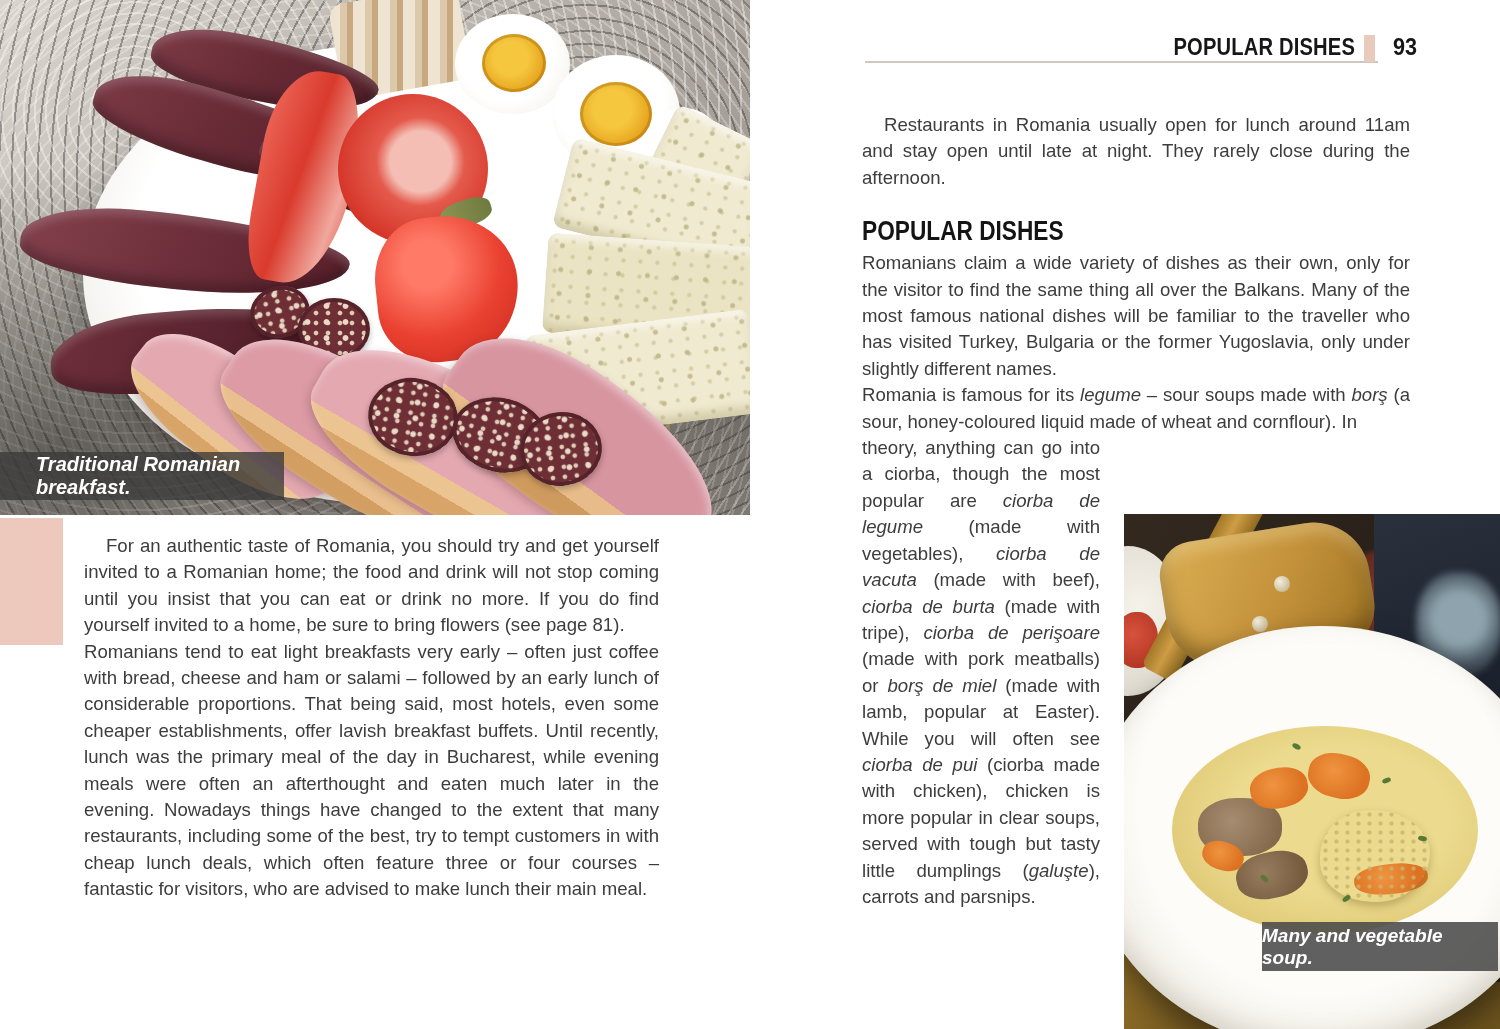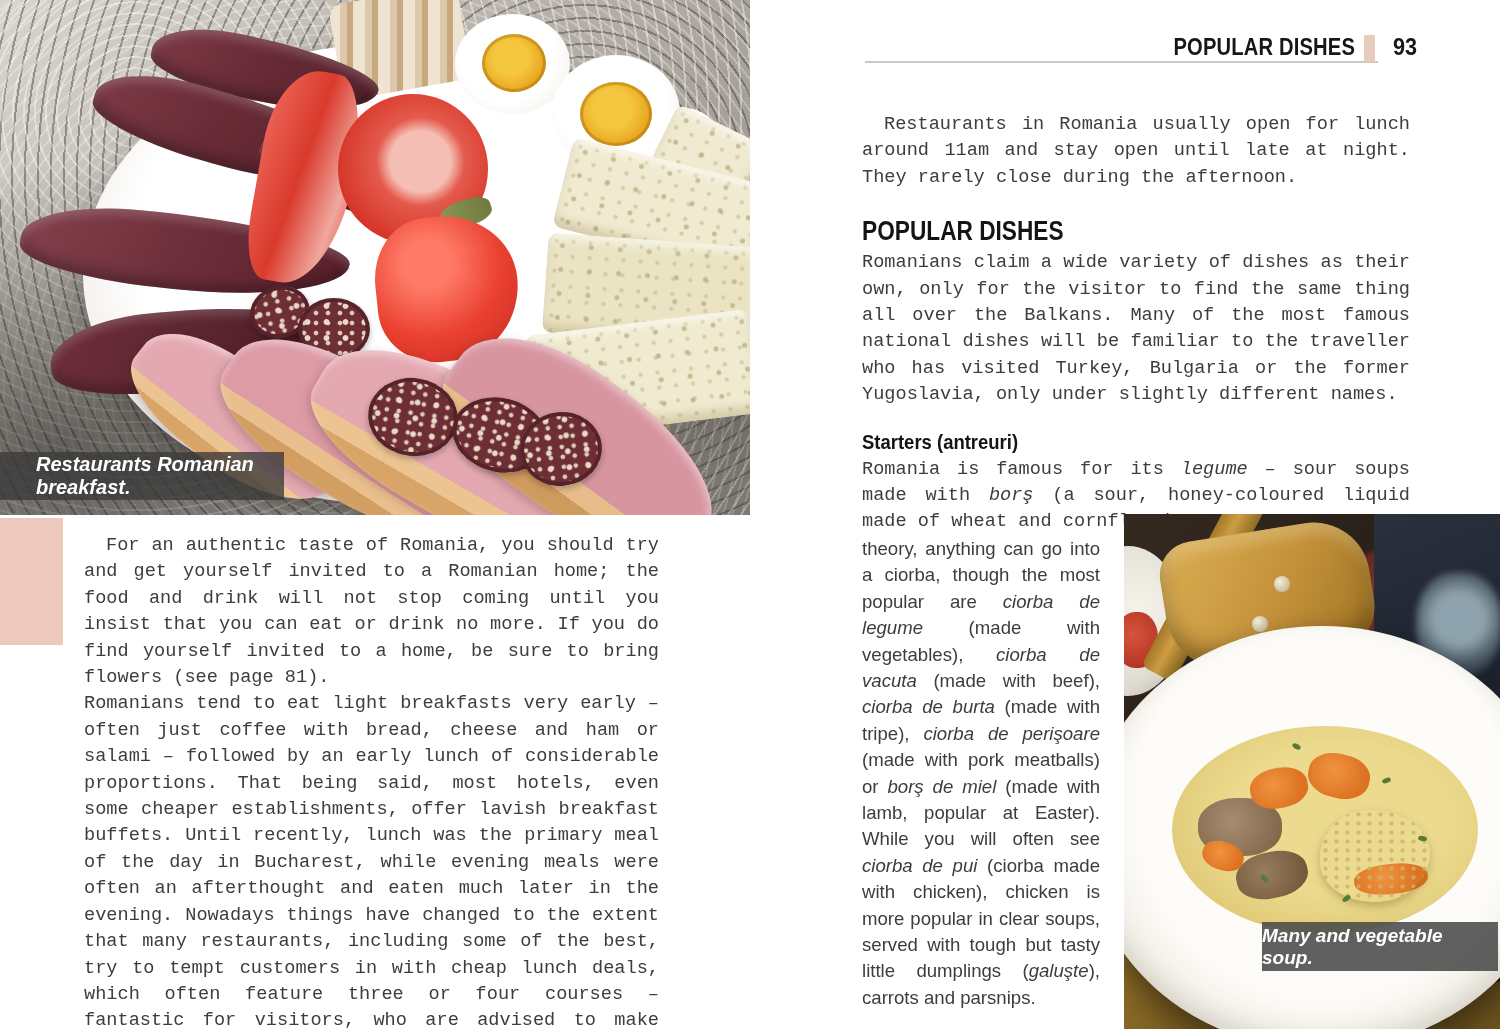--- a/index.html
+++ b/index.html
@@ -15,21 +15,21 @@
   .rh-rule{position:absolute;left:865px;top:61px;width:513px;height:2px;background:#cfc8c1;}
   .rh-title{position:absolute;left:865px;top:33px;width:490px;text-align:right;
     font-weight:700;font-size:24px;color:#171717;letter-spacing:.2px;
     transform:scaleX(.84);transform-origin:100% 50%;white-space:nowrap;}
   .rh-bar{position:absolute;left:1364px;top:35px;width:11px;height:27px;background:var(--accent_bar);}
   .rh-page{position:absolute;left:1393px;top:33px;font-weight:700;font-size:24px;color:#171717;
     transform:scaleX(.9);transform-origin:0 50%;}
 
   
   .col{position:absolute;font-size:18.6px;line-height:26.4px;color:#3d3d3d;}
-  .col p{text-align:justify;font-family:Liberation Mono, monospace;}
+  .col p{text-align:justify;}
   .col-left{left:84px;top:533px;width:575px;}
   .col-right{left:862px;top:112px;width:548px;}
   .indent{text-indent:22px;}
   h2.sec{font-size:27px;line-height:30px;color:#141414;font-weight:700;margin:0;
     letter-spacing:0;}
   h2.sec span{display:inline-block;transform:scaleX(.84);transform-origin:0 50%;white-space:nowrap;}
   h3.sub{font-size:21px;line-height:24px;color:#141414;font-weight:700;}
   h3.sub span{display:inline-block;transform:scaleX(.88);transform-origin:0 50%;white-space:nowrap;}
   .col-left h2.sec{margin-top:25px;margin-bottom:6px;}
   .col-right h2.sec{margin-top:25px;margin-bottom:4px;}
@@ -223,41 +223,40 @@
     <div class="shape salami s1"></div>
     <div class="shape salami s2"></div>
     <div class="shape ham h1"></div>
     <div class="shape ham h2"></div>
     <div class="shape ham h3"></div>
     <div class="shape ham h4"></div>
     <div class="shape salami s3"></div>
     <div class="shape salami s4"></div>
     <div class="shape salami s5"></div>
     <div class="caption cap-left">
-      <span>Restaurants Romanian breakfast.</span>
+      <span>Traditional Romanian breakfast.</span>
     </div>
   </div>
 
   <div class="pink-block"></div>
 
   <div class="col col-left">
     <p class="indent">For an authentic taste of Romania, you should try and get yourself invited to a Romanian home; the food and drink will not stop coming until you insist that you can eat or drink no more. If you do find yourself invited to a home, be sure to bring flowers (see page 81).</p>
     <p>Romanians tend to eat light breakfasts very early – often just coffee with bread, cheese and ham or salami – followed by an early lunch of considerable proportions. That being said, most hotels, even some cheaper establishments, offer lavish breakfast buffets. Until recently, lunch was the primary meal of the day in Bucharest, while evening meals were often an afterthought and eaten much later in the evening. Nowadays things have changed to the extent that many restaurants, including some of the best, try to tempt customers in with cheap lunch deals, which often feature three or four courses – fantastic for visitors, who are advised to make lunch their main meal.</p>
   </div>
 
   <div class="rh-rule"></div>
   <div class="rh-title">POPULAR DISHES</div>
   <div class="rh-bar"></div>
   <div class="rh-page">93</div>
 
   <div class="col col-right">
     <p class="indent">Restaurants in Romania usually open for lunch around 11am and stay open until late at night. They rarely close during the afternoon.</p>
     <h2 class="sec"><span>POPULAR DISHES</span></h2>
     <p>Romanians claim a wide variety of dishes as their own, only for the visitor to find the same thing all over the Balkans. Many of the most famous national dishes will be familiar to the traveller who has visited Turkey, Bulgaria or the former Yugoslavia, only under slightly different names.</p>
-    <h3 class="sub"><span>Starters (antreuri)</span></h3>
     <p>Romania is famous for its <i>legume</i> – sour soups made with <i>borş</i> (a sour, honey-coloured liquid made of wheat and cornflour). In</p>
     <div class="narrow">theory, anything can go into a ciorba, though the most popular are <i>ciorba de legume</i> (made with vegetables), <i>ciorba de vacuta</i> (made with beef), <i>ciorba de burta</i> (made with tripe), <i>ciorba de perişoare</i> (made with pork meatballs) or <i>borş de miel</i> (made with lamb, popular at Easter). While you will often see <i>ciorba de pui</i> (ciorba made with chicken), chicken is more popular in clear soups, served with tough but tasty little dumplings (<i>galuşte</i>), carrots and parsnips.</div>
   </div>
 
   <div class="photo photo-soup">
     <div class="shape soup-top"></div>
     <div class="shape side-bowl"></div>
     <div class="shape red-bit"></div>
     <div class="shape maroon-patch"></div>
     <div class="shape clothes"></div>

